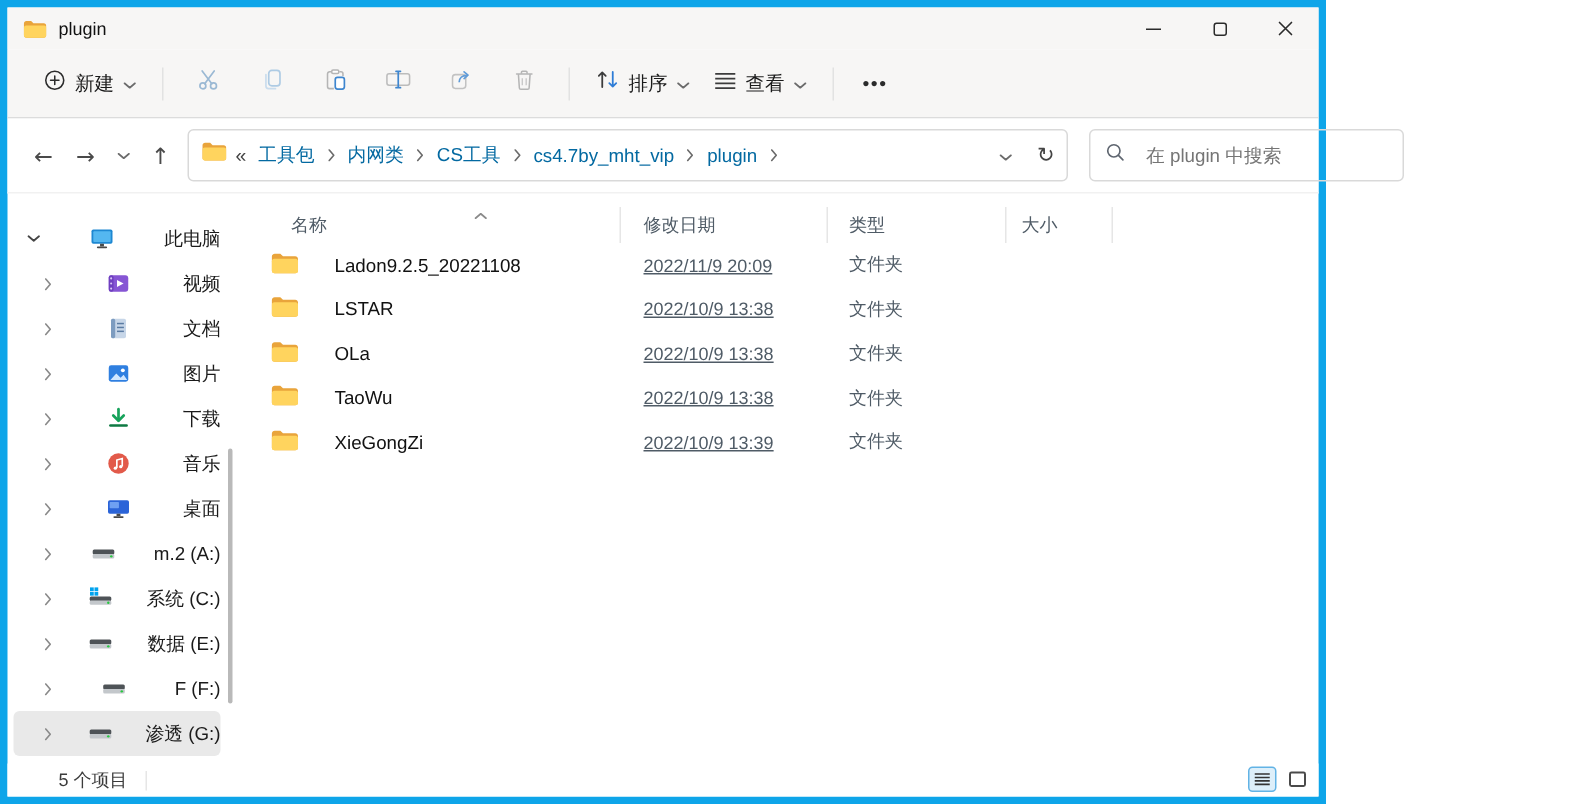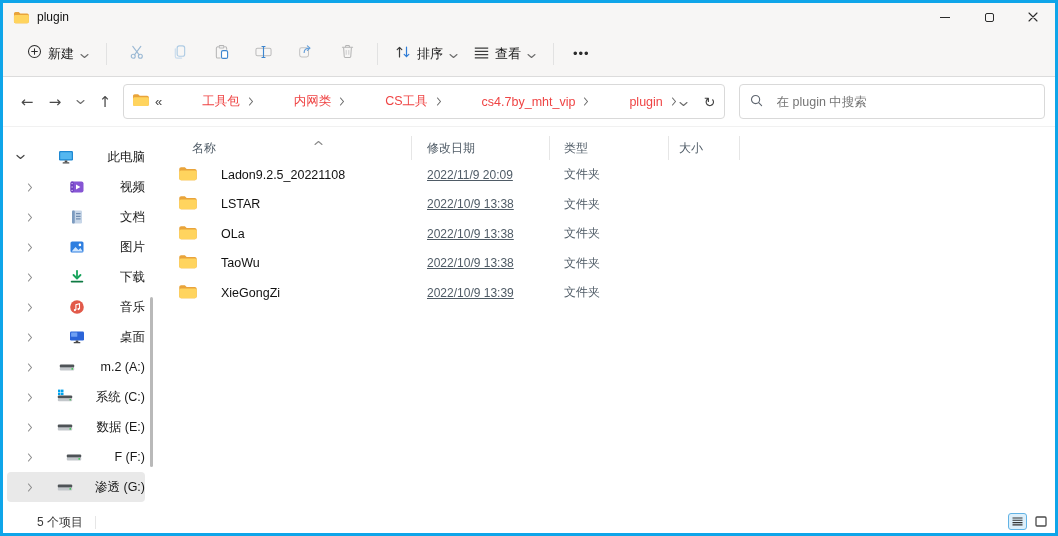--- a/index.html
+++ b/index.html
@@ -1,18 +1,18 @@
 <!DOCTYPE html>
 <html><head>
 <meta charset="utf-8">
 <style>
   * { margin:0; padding:0; box-sizing:border-box; }
   html,body { width:1058px; height:536px; }
   body { font-family:"Liberation Sans","DejaVu Sans",sans-serif; background:#fff; overflow:hidden; }
-  .window { position:relative; width:1058px; height:536px; background:#fff; border:3px solid #0ea5e9; }
+  .window { position:relative; width:884px; height:536px; background:#fff; border:5px solid #0ea5e9; }
 
   
   .titlebar { height:28px; background:#f7f6f5; display:flex; align-items:center; }
   .titlebar .ticon { margin-left:10px; display:flex; }
   .titlebar .ttext { margin-left:8px; font-size:12px; color:#111; }
   .wincontrols { margin-left:auto; display:flex; height:100%; }
   .wcbtn { width:44px; height:100%; display:flex; align-items:center; justify-content:center; }
   .minline { width:10px; height:1px; background:#2b2b2b; }
   .maxrect { width:9px; height:9px; border:1px solid #2b2b2b; border-radius:2px; }
 
@@ -24,21 +24,21 @@
   .tsep { width:1px; height:22px; background:#e2e2e2; margin:0 9px; }
   .more { font-size:13px; color:#2b2b2b; letter-spacing:1px; padding:0 10px; }
 
   
   .navrow { height:50px; background:#fff; display:flex; align-items:center; padding:0 10px; border-bottom:1px solid #f1f1f1; }
   .navarrows { display:flex; align-items:center; }
   .navbtn { width:28px; height:30px; display:flex; align-items:center; justify-content:center; font-size:15px; color:#4a4a4a; }
   .navbtn.small { width:22px; }
   .glyph { font-family:"DejaVu Sans",sans-serif; }
   .breadcrumb { flex:0 0 587px; height:35px; border:1px solid #d9d9d9; border-radius:4px; background:#fff; display:flex; align-items:center; padding:0 8px; margin-left:4px; }
-  .crumb { font-size:12.5px; color:#ef4444; padding:0 6px; white-space:nowrap;margin-left:32px; }
+  .crumb { font-size:12.5px; color:#0369a1; padding:0 6px; white-space:nowrap; }
   .crumbchev { display:flex; padding:0 2px; }
   .bc-right { margin-left:auto; display:flex; align-items:center; gap:16px; }
   .refresh { font-size:14px; color:#444; }
   .overflow-glyph { font-size:13px; color:#444; margin:0 2px 0 6px; }
   .searchbox { flex:1; height:35px; border:1px solid #d9d9d9; border-radius:4px; margin-left:14px; display:flex; align-items:center; padding:0 10px; }
   .searchbox input { border:none; outline:none; flex:1; font-size:12.5px; color:#0369a1; margin-left:14px; font-family:inherit; background:transparent; }
   .searchbox input::placeholder { color:#757575; opacity:1; }
 
   
   .content { position:absolute; top:125px; left:0; right:0; bottom:22px; display:flex; }

